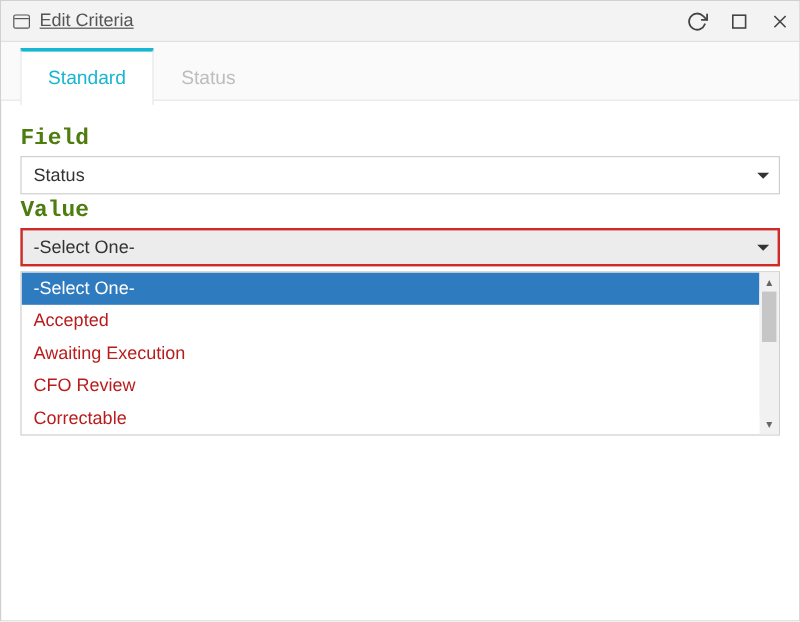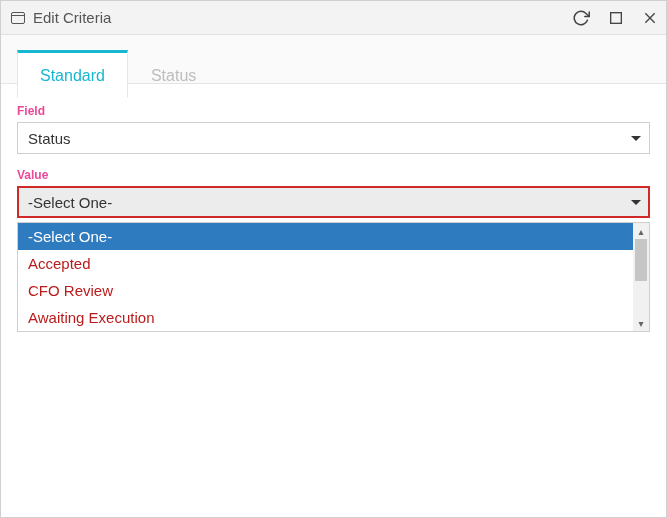--- a/index.html
+++ b/index.html
@@ -19,20 +19,21 @@
     flex-direction: column;
   }
   .titlebar {
     height: 34px;
     background: #f3f3f3;
     border-bottom: 1px solid #e0e0e0;
     display: flex;
     align-items: center;
     padding: 0 8px 0 10px;
     color: #555;
+    text-decoration: underline;
   }
   .titlebar .win-icon {
     width: 14px; height: 12px;
     border: 1.5px solid #555;
     border-radius: 2px;
     position: relative;
     margin-right: 8px;
   }
   .titlebar .win-icon::before {
     content: "";
@@ -67,39 +68,40 @@
   .tab {
     padding: 14px 22px 12px 22px;
     font-size: 16px;
     cursor: pointer;
     border-top: 3px solid transparent;
     border-left: 1px solid transparent;
     border-right: 1px solid transparent;
     color: #bdbdbd;
     background: transparent;
     position: relative;
-    top: 15px;
+    top: 5px;
   }
   .tab.active {
     color: #17b6d1;
     background: #fff;
     border-top: 3px solid #17b6d1;
     border-left: 1px solid #e6e6e6;
     border-right: 1px solid #e6e6e6;
     border-bottom: 1px solid #fff;
   }
 
   .content {
     padding: 14px 16px;
   }
   .field-label {
-    font-size: 12px;
+    font-size: 19px;
     font-weight: bold;
-    color: #ec4899;
+    color: #4d7c0f;
     margin: 6px 0 4px 0;
+    font-family: Liberation Mono, monospace;
   }
   .select-box {
     width: 100%;
     height: 32px;
     border: 1px solid #cfcfcf;
     background: #fff;
     display: flex;
     align-items: center;
     padding: 0 8px 0 10px;
     font-size: 15px;
@@ -212,32 +214,33 @@
   </div>
 
   <div class="content">
 
     <div class="field-label">Field</div>
     <div class="select-box">
       <span>Status</span>
       <span class="caret"></span>
     </div>
 
-    <div class="field-label" style="margin-top:14px">Value</div>
+    <div class="field-label" style="margin-top:2px">Value</div>
     <div class="select-box focused">
       <span>-Select One-</span>
       <span class="caret"></span>
     </div>
 
     <div class="dropdown">
       <ul>
         <li class="highlight">-Select One-</li>
         <li>Accepted</li>
+        <li>Awaiting Execution</li>
         <li>CFO Review</li>
-        <li>Awaiting Execution</li>
+        <li>Correctable</li>
       </ul>
       <div class="scrollbar">
         <div class="sb-btn">▴</div>
         <div class="sb-track">
           <div class="sb-thumb"></div>
         </div>
         <div class="sb-btn">▾</div>
       </div>
     </div>
 

